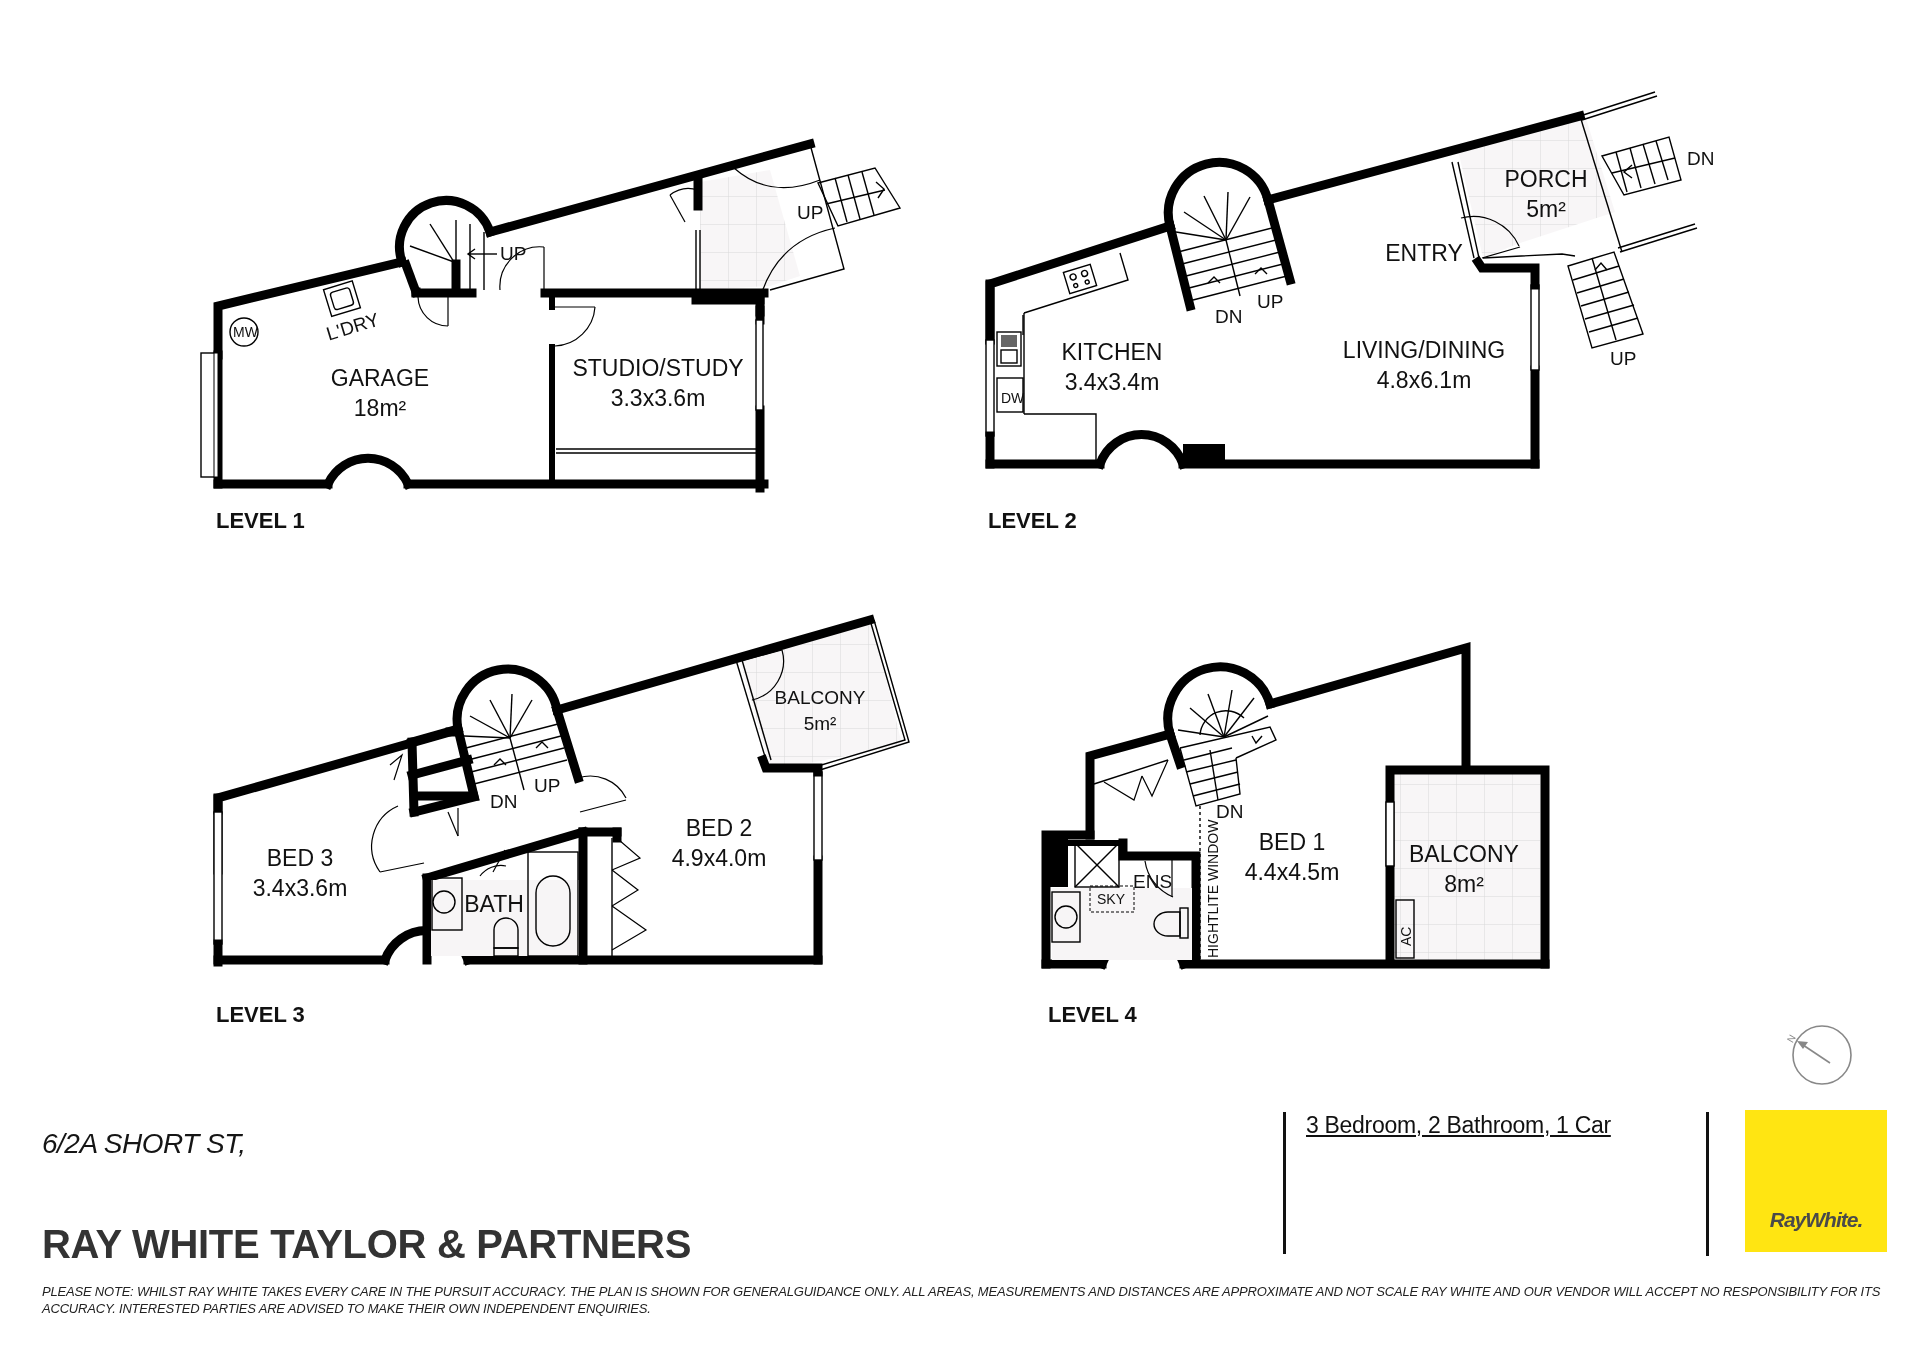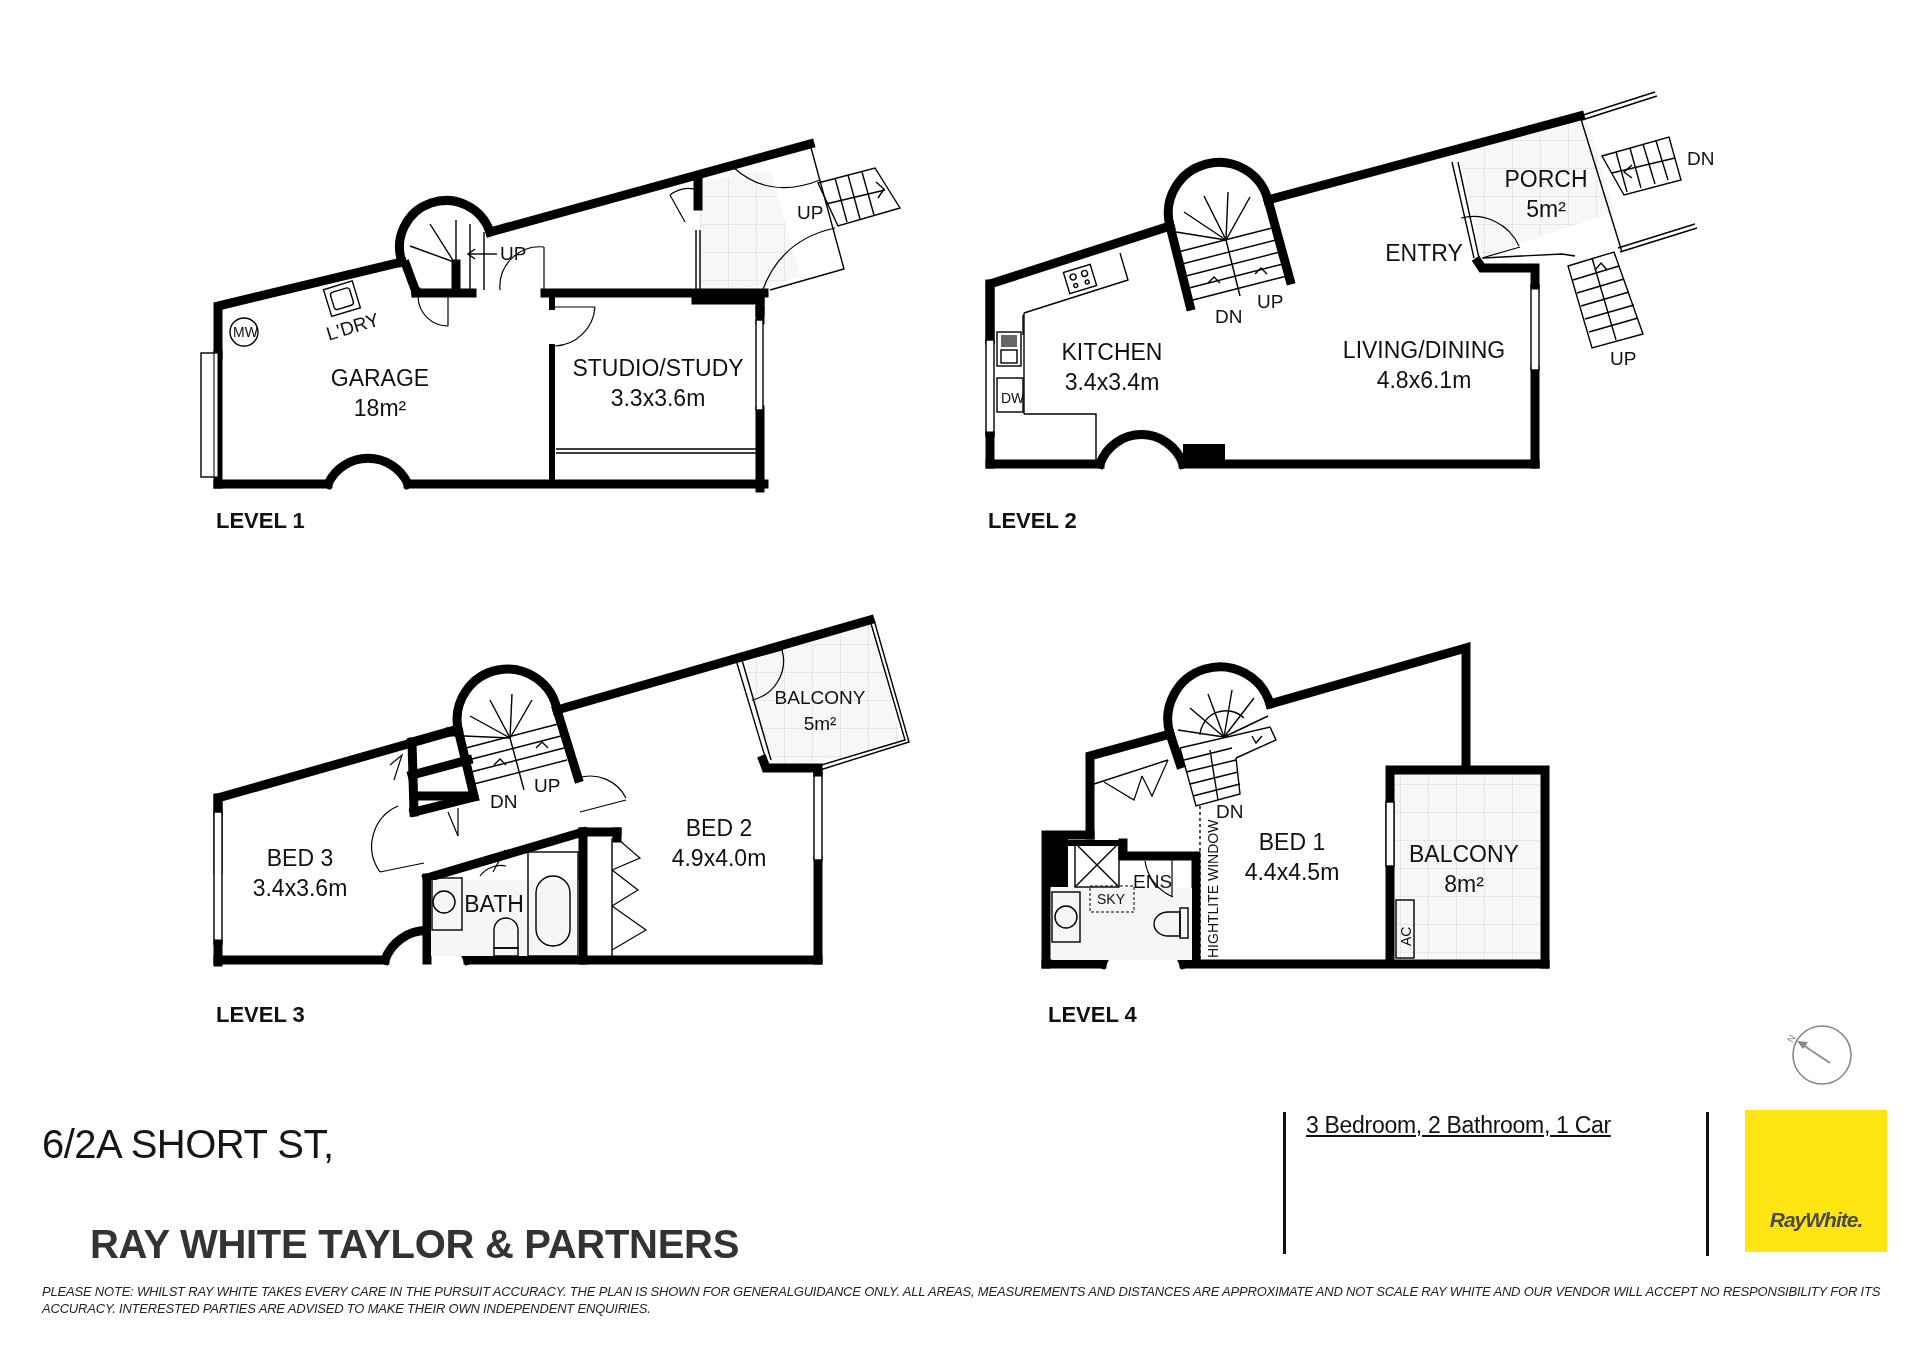--- a/index.html
+++ b/index.html
@@ -12,24 +12,24 @@
   .tilebg { fill: #f7f5f6; }
   .win { fill: #fff; stroke: #000; stroke-width: 1.4; }
   .room { font-size: 23px; fill: #111; text-anchor: middle; }
   .room-sm { font-size: 19px; fill: #111; text-anchor: middle; }
   .lbl { font-size: 19px; fill: #111; }
   .tiny { font-size: 14px; fill: #111; }
   .level { font-size: 22px; font-weight: bold; fill: #111; }
   .door { fill: none; stroke: #000; stroke-width: 1.2; }
   .compass { fill: none; stroke: #888; stroke-width: 1.6; }
 
-  .footer-address { position: absolute; left: 42px; top: 1120px; font-size: 40px; line-height: 48px;
-                    color: #151515; letter-spacing: -0.5px; }
+  .footer-address { position: absolute; left: 42px; top: 1120px; font-size: 28px; line-height: 48px;
+                    color: #151515; letter-spacing: -0.5px; font-style: italic; }
   .footer-agency { position: absolute; left: 42px; top: 1222px; font-size: 40px; font-weight: bold;
-                   color: #333; letter-spacing: -0.3px; margin-left: 48px; }
+                   color: #333; letter-spacing: -0.3px; }
   .disclaimer { position: absolute; left: 42px; top: 1283px; width: 1850px; font-size: 13px;
                 line-height: 17px; color: #222; letter-spacing: -0.2px; font-style: italic; }
   .divider { position: absolute; width: 3px; background: #111; }
   .specs { position: absolute; left: 1306px; top: 1112px; font-size: 23px; color: #111; letter-spacing: -0.3px; text-decoration: underline; }
   .logo { position: absolute; left: 1745px; top: 1110px; width: 142px; height: 142px; background: #FFE512; }
   .logo-text { position: absolute; left: 0; right: 0; bottom: 20px; text-align: center; font-size: 21px;
                font-weight: bold; font-style: italic; color: #4a4a4a; letter-spacing: -1px; }
 </style>
 </head>
 <body>

